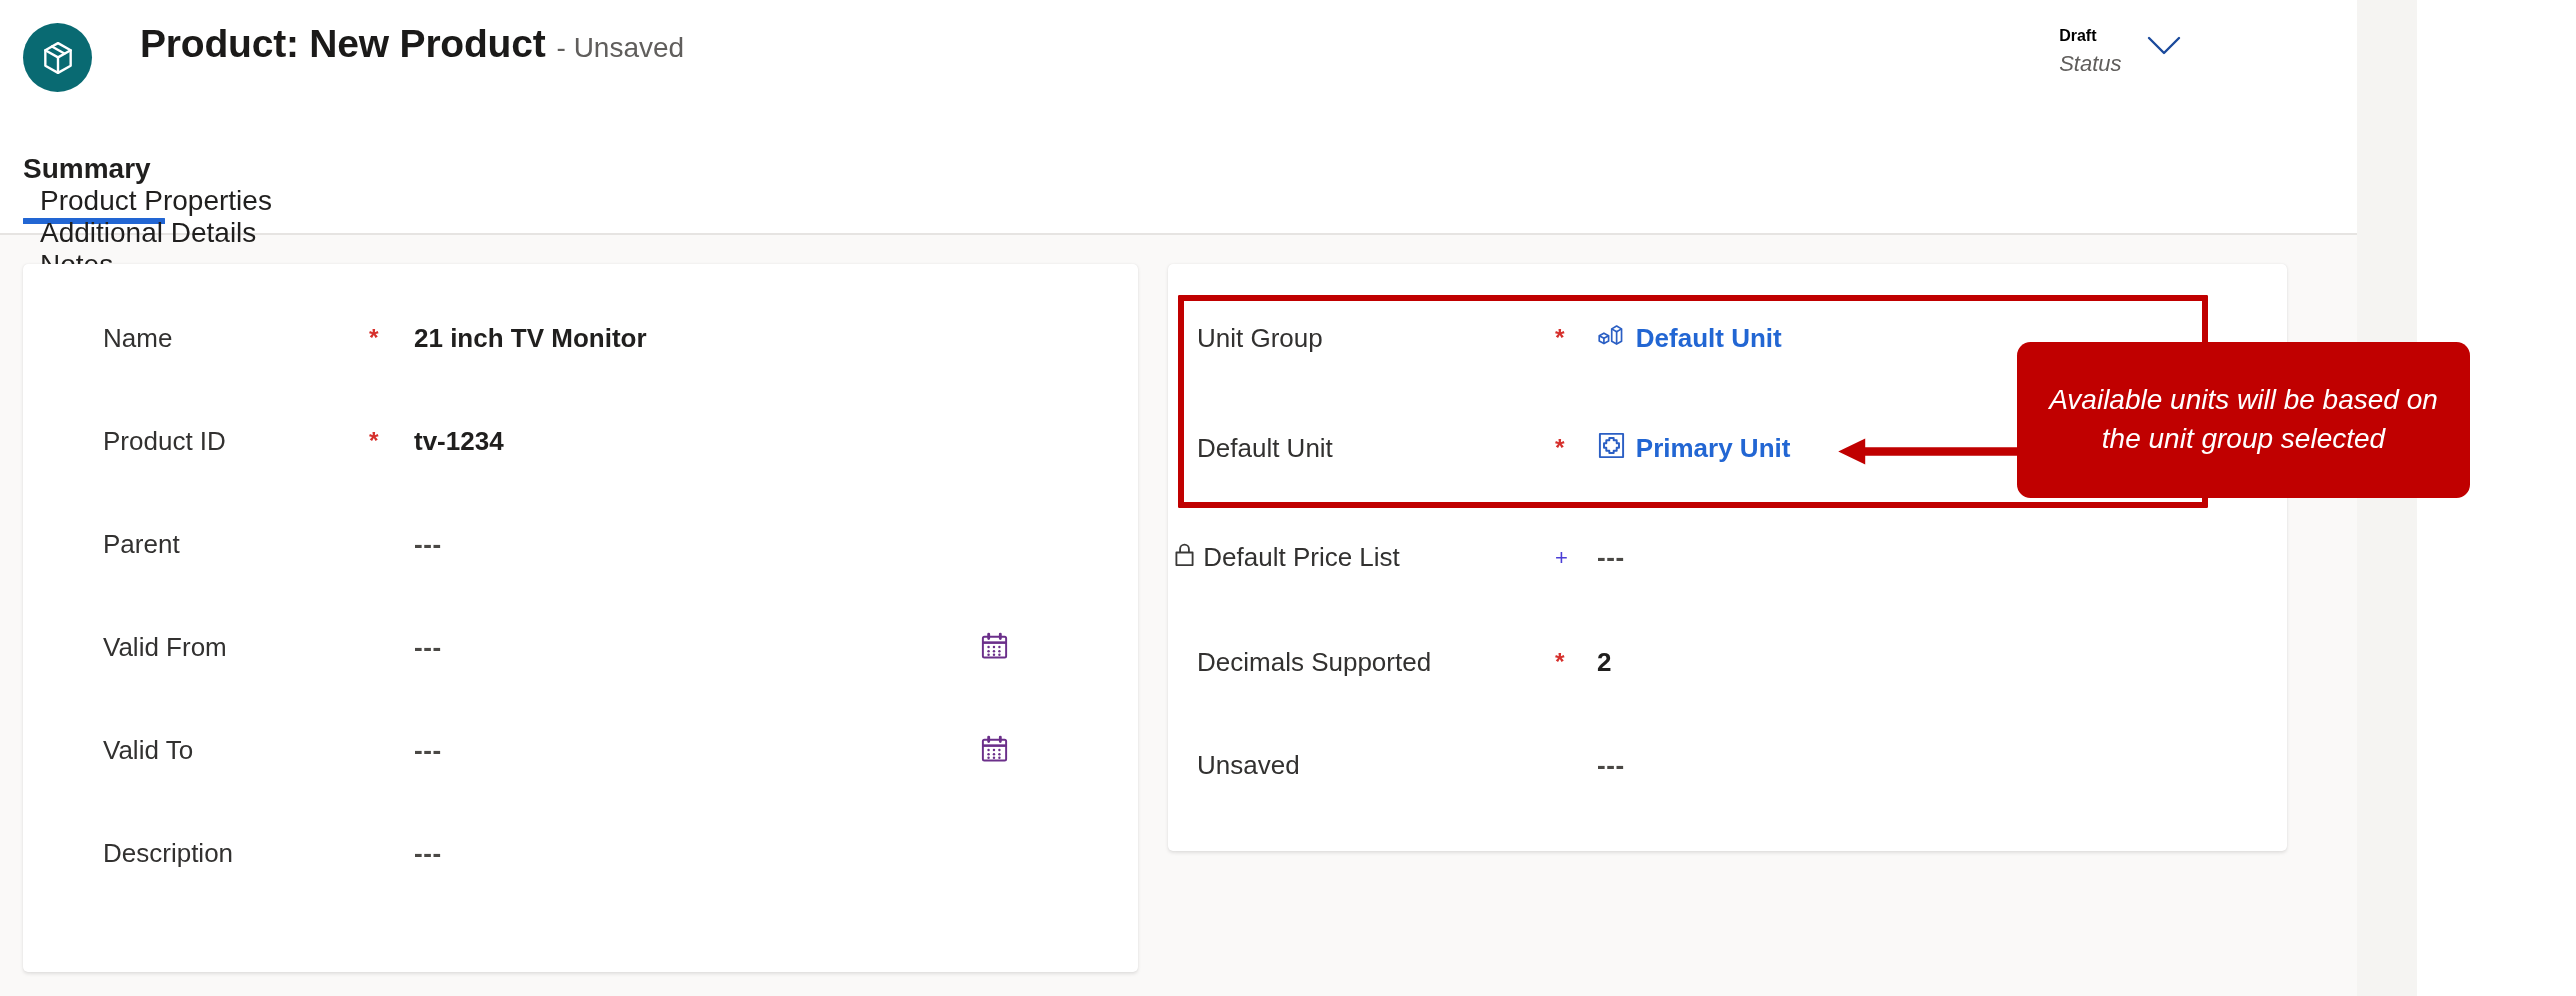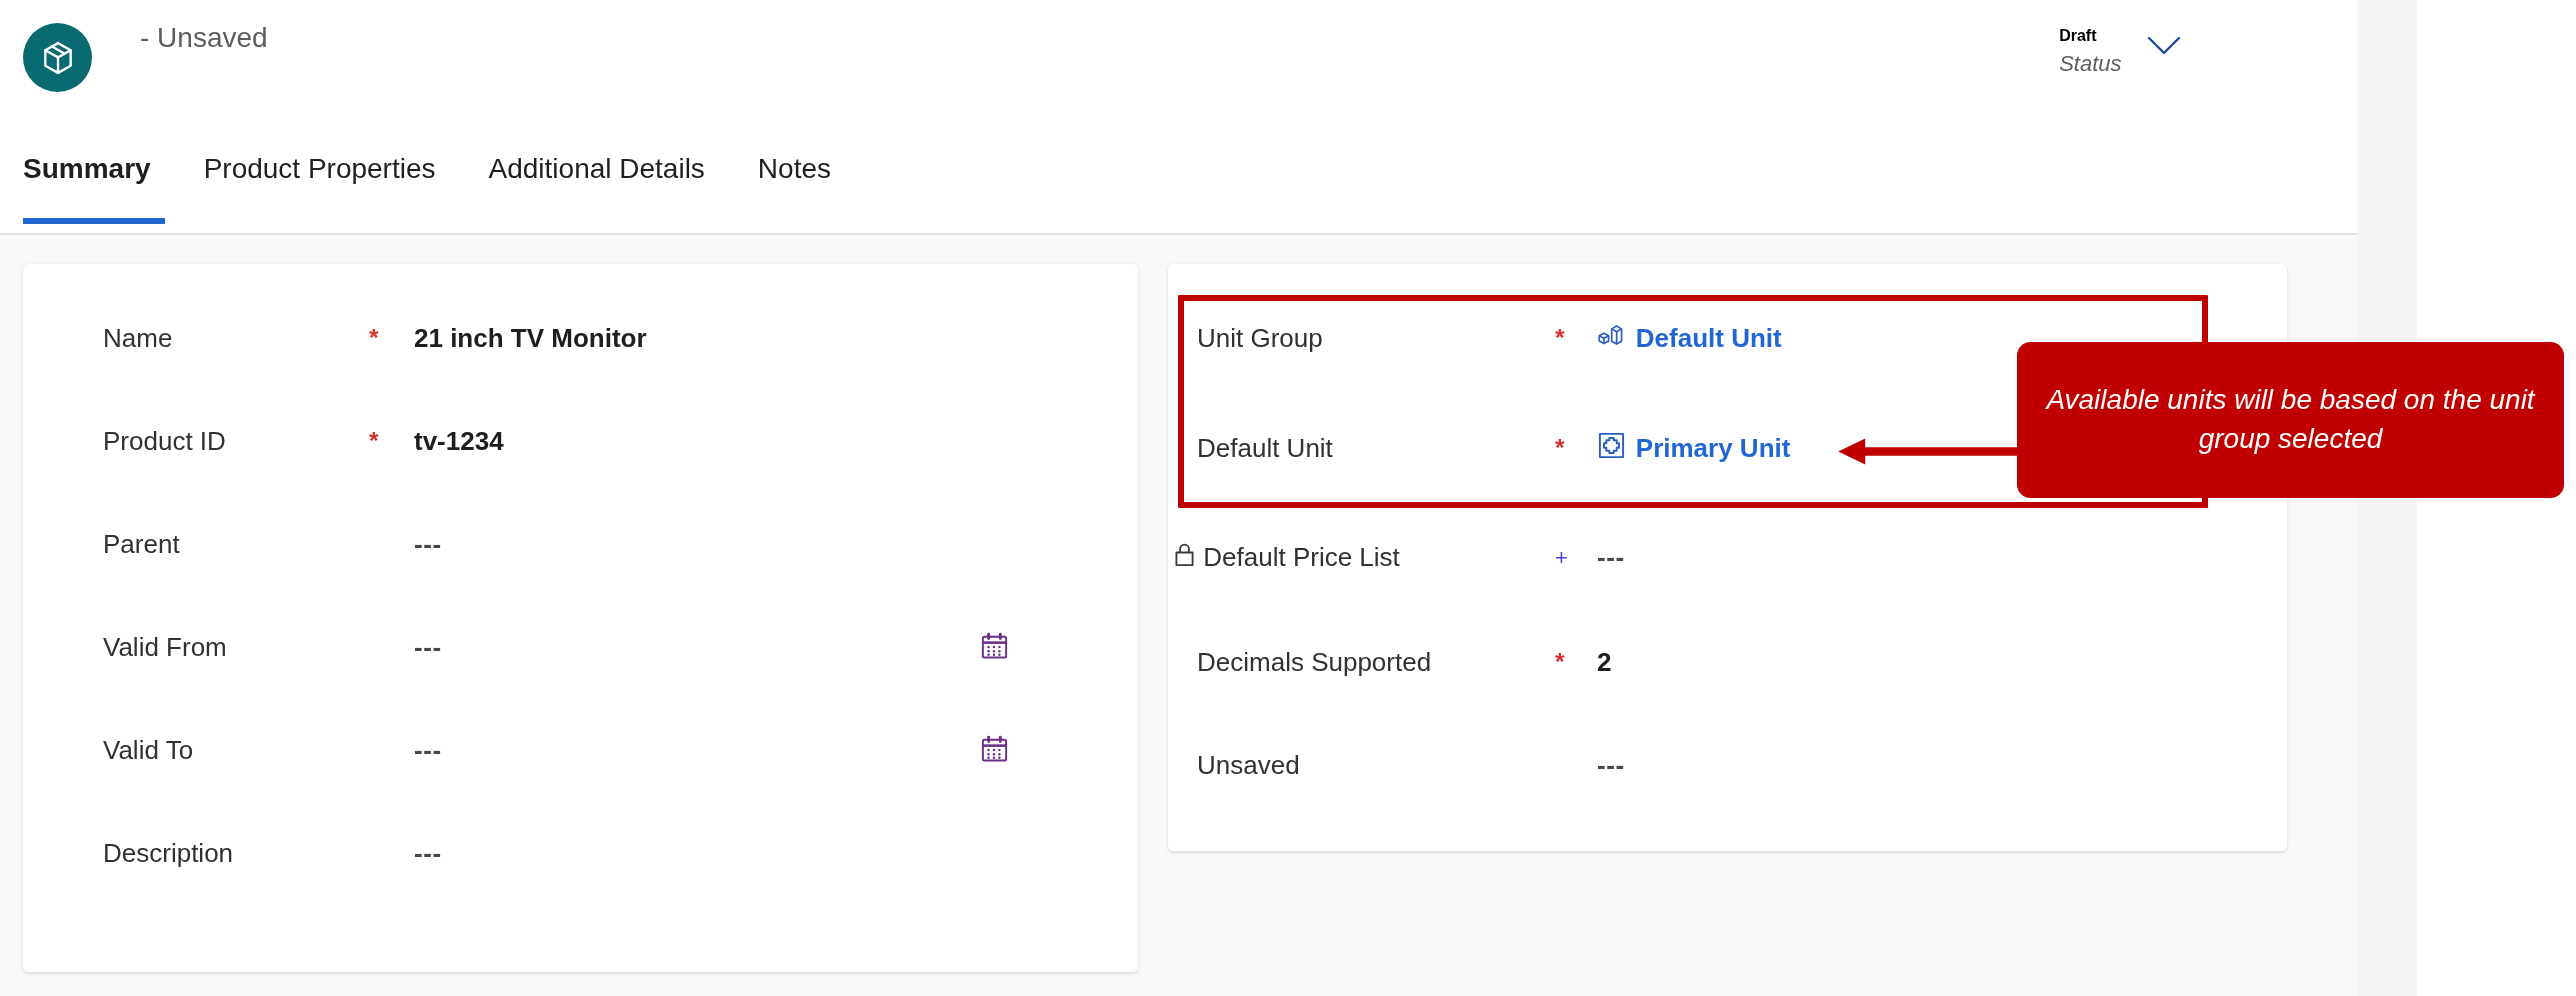--- a/index.html
+++ b/index.html
@@ -110,21 +110,22 @@
   #status-chevron {
     margin-top: 8.6px;
   }
 
   
   #tabs {
     position: absolute;
     left: 23px; top: 153px;
     display: flex;
     align-items: flex-start;
-    gap: 8px;
+    gap: 0;
+    flex-direction: column;
   }
   .tab {
     position: relative;
     padding: 0 28px 0 0;
     font-size: 28px;
     color: #201f1e;
     cursor: pointer;
     white-space: nowrap;
   }
   .tab + .tab { padding-left: 17px; }
@@ -224,21 +225,21 @@
     border: 6.7px solid #c00000;
     border-radius: 1.2px;
     box-sizing: border-box;
     pointer-events: none;
   }
 
   
   #callout {
     position: absolute;
     left: 2017px; top: 342px;
-    width: 547px; height: 156px;
+    width: 453px; height: 156px;
     background: #c00000;
     border-radius: 13.5px;
     display: flex;
     align-items: center;
     justify-content: center;
     padding: 0 21px;
     box-sizing: border-box;
   }
   #callout-text {
     font-size: 28px;
@@ -263,20 +264,21 @@
     <div id="entity-icon">
       <svg width="38" height="38" viewBox="0 0 24 24" fill="none" stroke="#ffffff" stroke-width="1.5" stroke-linejoin="round" stroke-linecap="round">
         <path d="M12 2.6 20 7.1v9.8L12 21.4 4 16.9V7.1z"></path>
         <path d="M4 7.1 12 11.6 20 7.1"></path>
         <path d="M12 11.6V21.4"></path>
         <path d="M8.2 4.7 16 9.2"></path>
       </svg>
     </div>
 
     <div id="title-row">
+      <span id="page-title">Product: New Product</span>
       <span id="unsaved-state">- Unsaved</span>
     </div>
 
     <div id="status-block">
       <div id="status-text-wrap">
         <span id="status-value">Draft</span>
         <span id="status-label">Status</span>
       </div>
       <span id="status-chevron">
         <svg width="36" height="21" viewBox="0 0 24 14" fill="none" stroke="#1b4a9c" stroke-width="1.6" stroke-linecap="round" stroke-linejoin="round">

